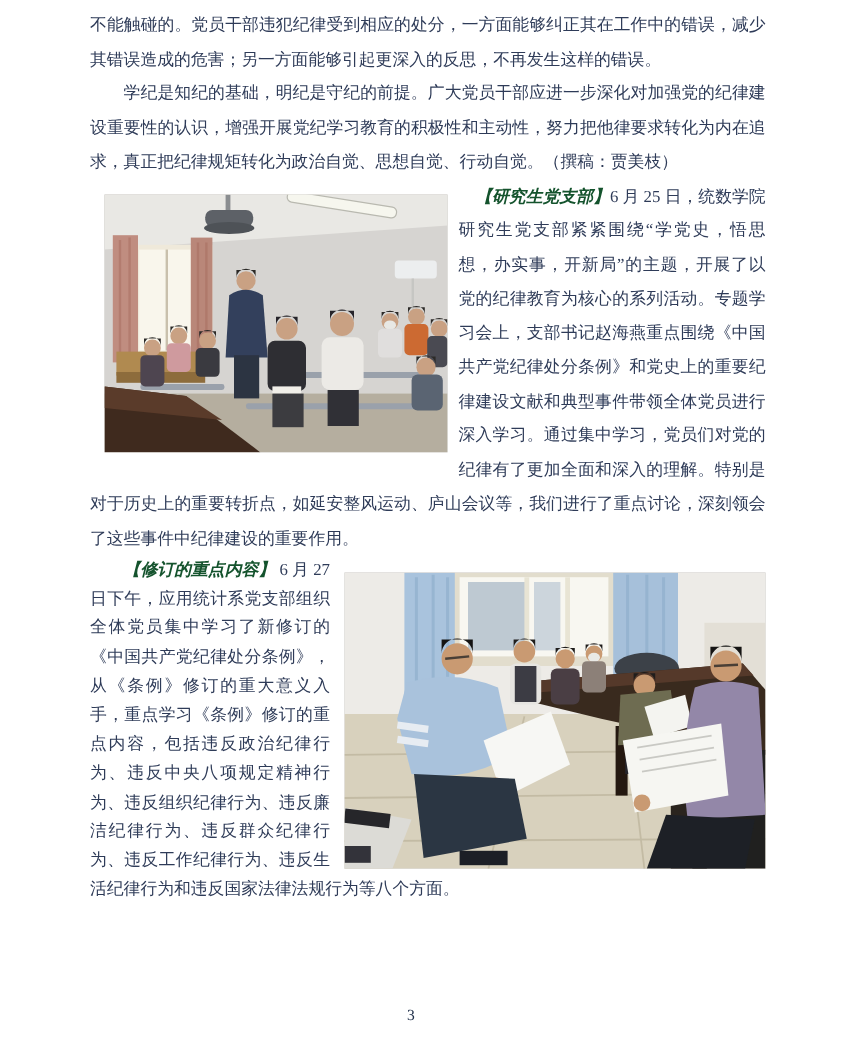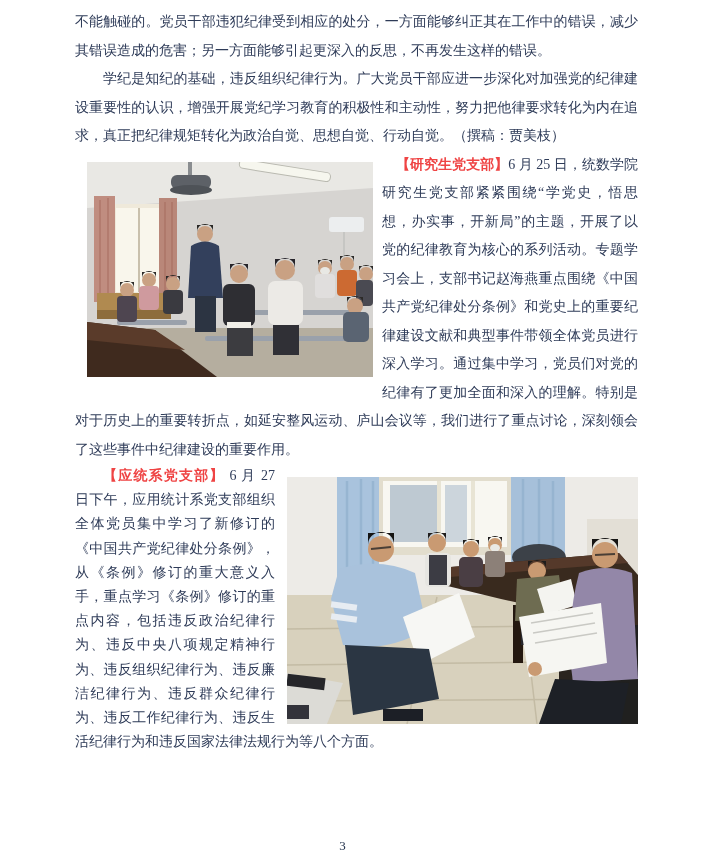--- a/index.html
+++ b/index.html
@@ -7,41 +7,41 @@
     position:relative; width:685px; height:864px; background:#ffffff;
     font-family:"Liberation Serif","DejaVu Serif",serif; overflow:hidden;
   }
   .content { position:absolute; left:75px; top:8px; width:563px; }
   p.doc {
     margin:0; font-size:14px; line-height:28.5px; text-align:justify;
     color:#2e3b58;
   }
   .indent2 { text-indent:2em; }
   .indent1 { text-indent:1em; }
-  .b { font-weight:bold; color:#ef4444; }
+  .b { font-weight:bold; color:#14532d;font-style:italic; }
   .photo-frame { overflow:hidden; background:#cfcdc9; }
   .photo-left  { float:left;  width:286px; height:215px; margin:11px 9px 6px 12px; }
   .photo-right { float:right; width:351px; height:247px; margin:13px 0 4px 12px; }
   .sec2 p.doc { line-height:24.2px; }
   .clear { clear:both; }
   .pageno {
     position:absolute; left:0; right:0; top:838px; text-align:center;
     font-size:13px; color:#20304a; font-family:"Liberation Serif",serif;
   }
   svg { display:block; }
 </style>
 </head>
 <body>
 
 <div class="page">
   <div class="content">
 
     <p class="doc">不能触碰的。党员干部违犯纪律受到相应的处分，一方面能够纠正其在工作中的错误，减少其错误造成的危害；另一方面能够引起更深入的反思，不再发生这样的错误。</p>
 
-    <p class="doc indent2">学纪是知纪的基础，违反组织纪律行为。广大党员干部应进一步深化对加强党的纪律建设重要性的认识，增强开展党纪学习教育的积极性和主动性，努力把他律要求转化为内在追求，真正把纪律规矩转化为政治自觉、思想自觉、行动自觉。（撰稿：贾美枝）</p>
+    <p class="doc indent2">学纪是知纪的基础，明纪是守纪的前提。广大党员干部应进一步深化对加强党的纪律建设重要性的认识，增强开展党纪学习教育的积极性和主动性，努力把他律要求转化为内在追求，真正把纪律规矩转化为政治自觉、思想自觉、行动自觉。（撰稿：贾美枝）</p>
 
     <div>
       <div class="photo-frame photo-left" role="img" aria-label="classroom study session photo: members seated in rows, one member standing by window with pink curtains">
         <svg viewBox="0 0 286 215" width="286" height="215">
 
           <rect width="286" height="215" fill="#d6d4d1"></rect>
           <polygon points="0,0 286,0 286,26 0,46" fill="#e9e8e4"></polygon>
 
           <rect x="152" y="4" width="92" height="9" rx="4" fill="#f6f6ee" stroke="#b9b9b0" stroke-width="1" transform="rotate(9 198 8)"></rect>
 
@@ -247,20 +247,20 @@
             <polygon points="268,202 342,206 334,247 252,247" fill="#1d2026"></polygon>
           </g>
 
           <g>
             <polygon points="0,196 56,206 40,247 0,247" fill="#dcdbd6"></polygon>
             <rect x="0" y="199" width="38" height="12" fill="#26262a" transform="rotate(7 19 205)"></rect>
             <rect x="0" y="228" width="22" height="14" fill="#33333a"></rect>
           </g>
         </svg>
       </div>
-      <p class="doc indent2"><span class="b">【应统系党支部】</span><span> 6 月 27 日下午，应用统计系党支部组织全体党员集中学习了新修订的《中国共产党纪律处分条例》，从《条例》修订的重大意义入手，重点学习《条例》修订的重点内容，包括违反政治纪律行为、违反中央八项规定精神行为、违反组织纪律行为、违反廉洁纪律行为、违反群众纪律行为、违反工作纪律行为、违反生活纪律行为和违反国家法律法规行为等八个方面。</span></p>
+      <p class="doc indent2"><span class="b">【修订的重点内容】</span><span> 6 月 27 日下午，应用统计系党支部组织全体党员集中学习了新修订的《中国共产党纪律处分条例》，从《条例》修订的重大意义入手，重点学习《条例》修订的重点内容，包括违反政治纪律行为、违反中央八项规定精神行为、违反组织纪律行为、违反廉洁纪律行为、违反群众纪律行为、违反工作纪律行为、违反生活纪律行为和违反国家法律法规行为等八个方面。</span></p>
       <div class="clear"></div>
     </div>
 
   </div>
 
   <div class="pageno">3</div>
 </div>
 
 </body></html>

